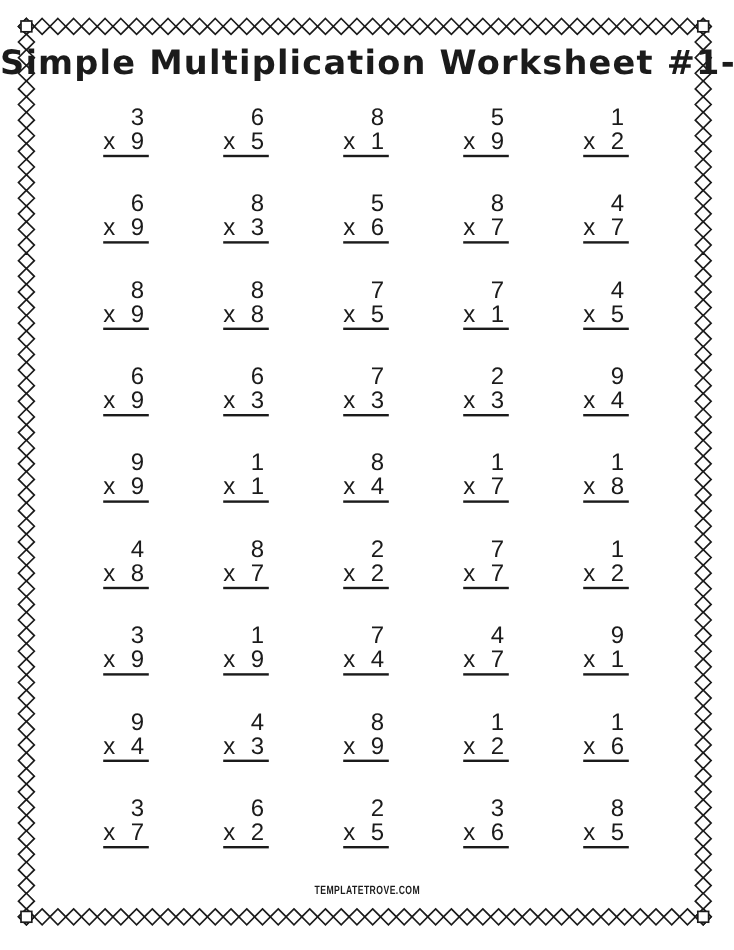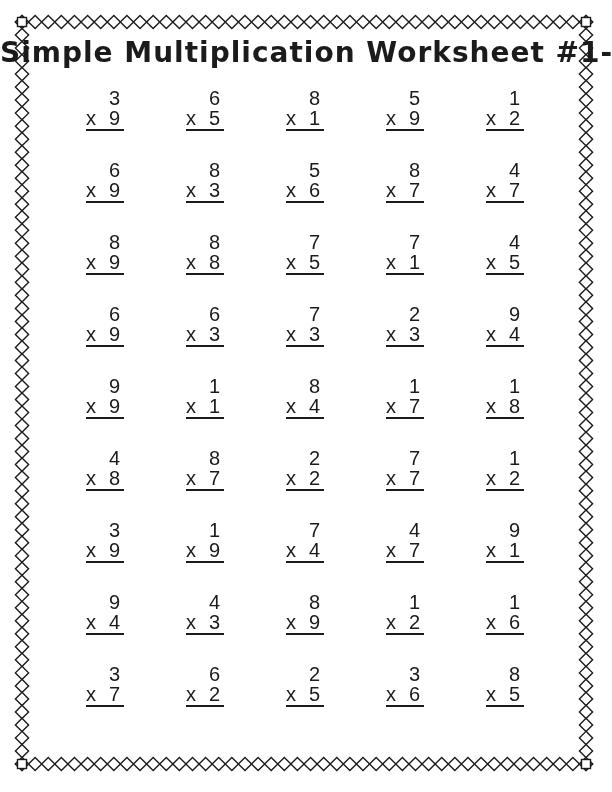--- a/index.html
+++ b/index.html
@@ -636,14 +636,17 @@
         <div class="problem">
     <div class="top-num">8</div>
     <div class="bottom-row">
       <span class="op">x</span>
       <span class="bottom-num">5</span>
     </div>
   </div>
       </div>
     </div>
 
+  <div class="footer">
+    <span class="footer-text">TEMPLATETROVE.COM</span>
+  </div>
 
 </div>
 
 </body></html>

